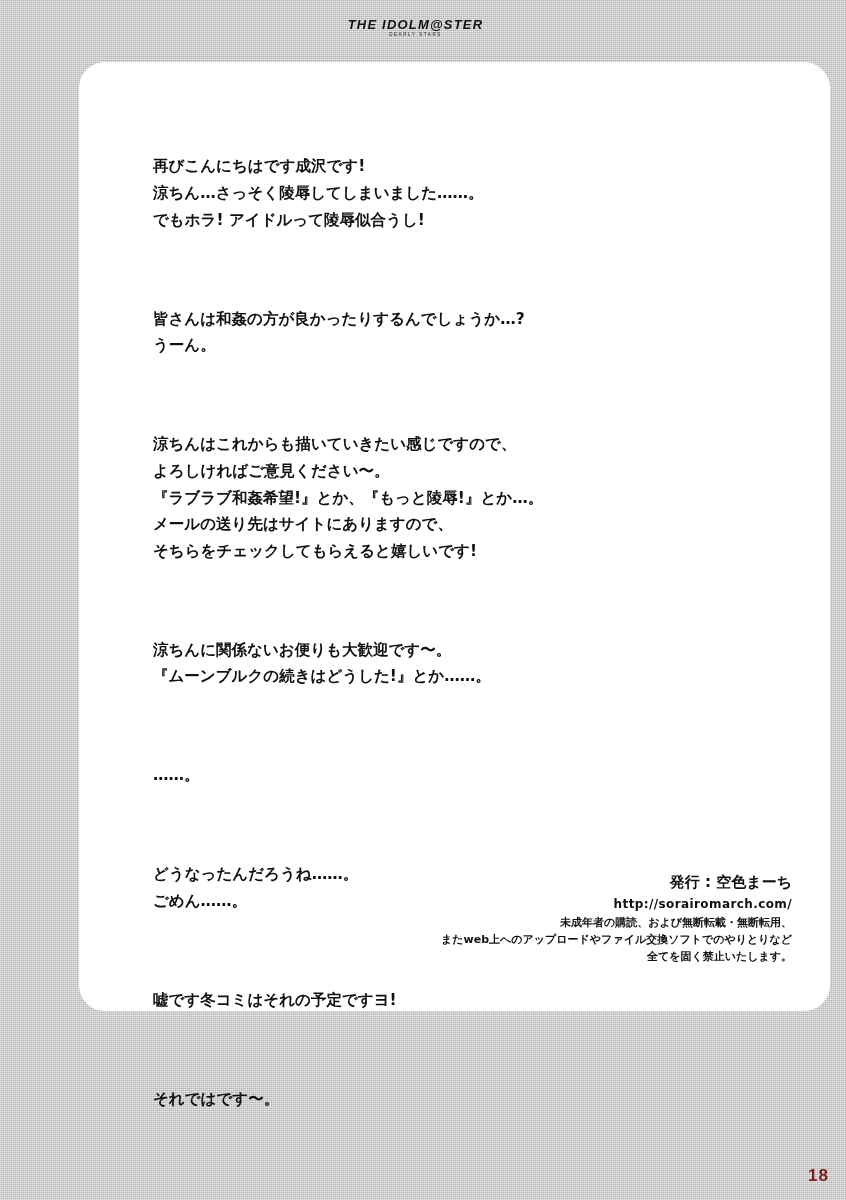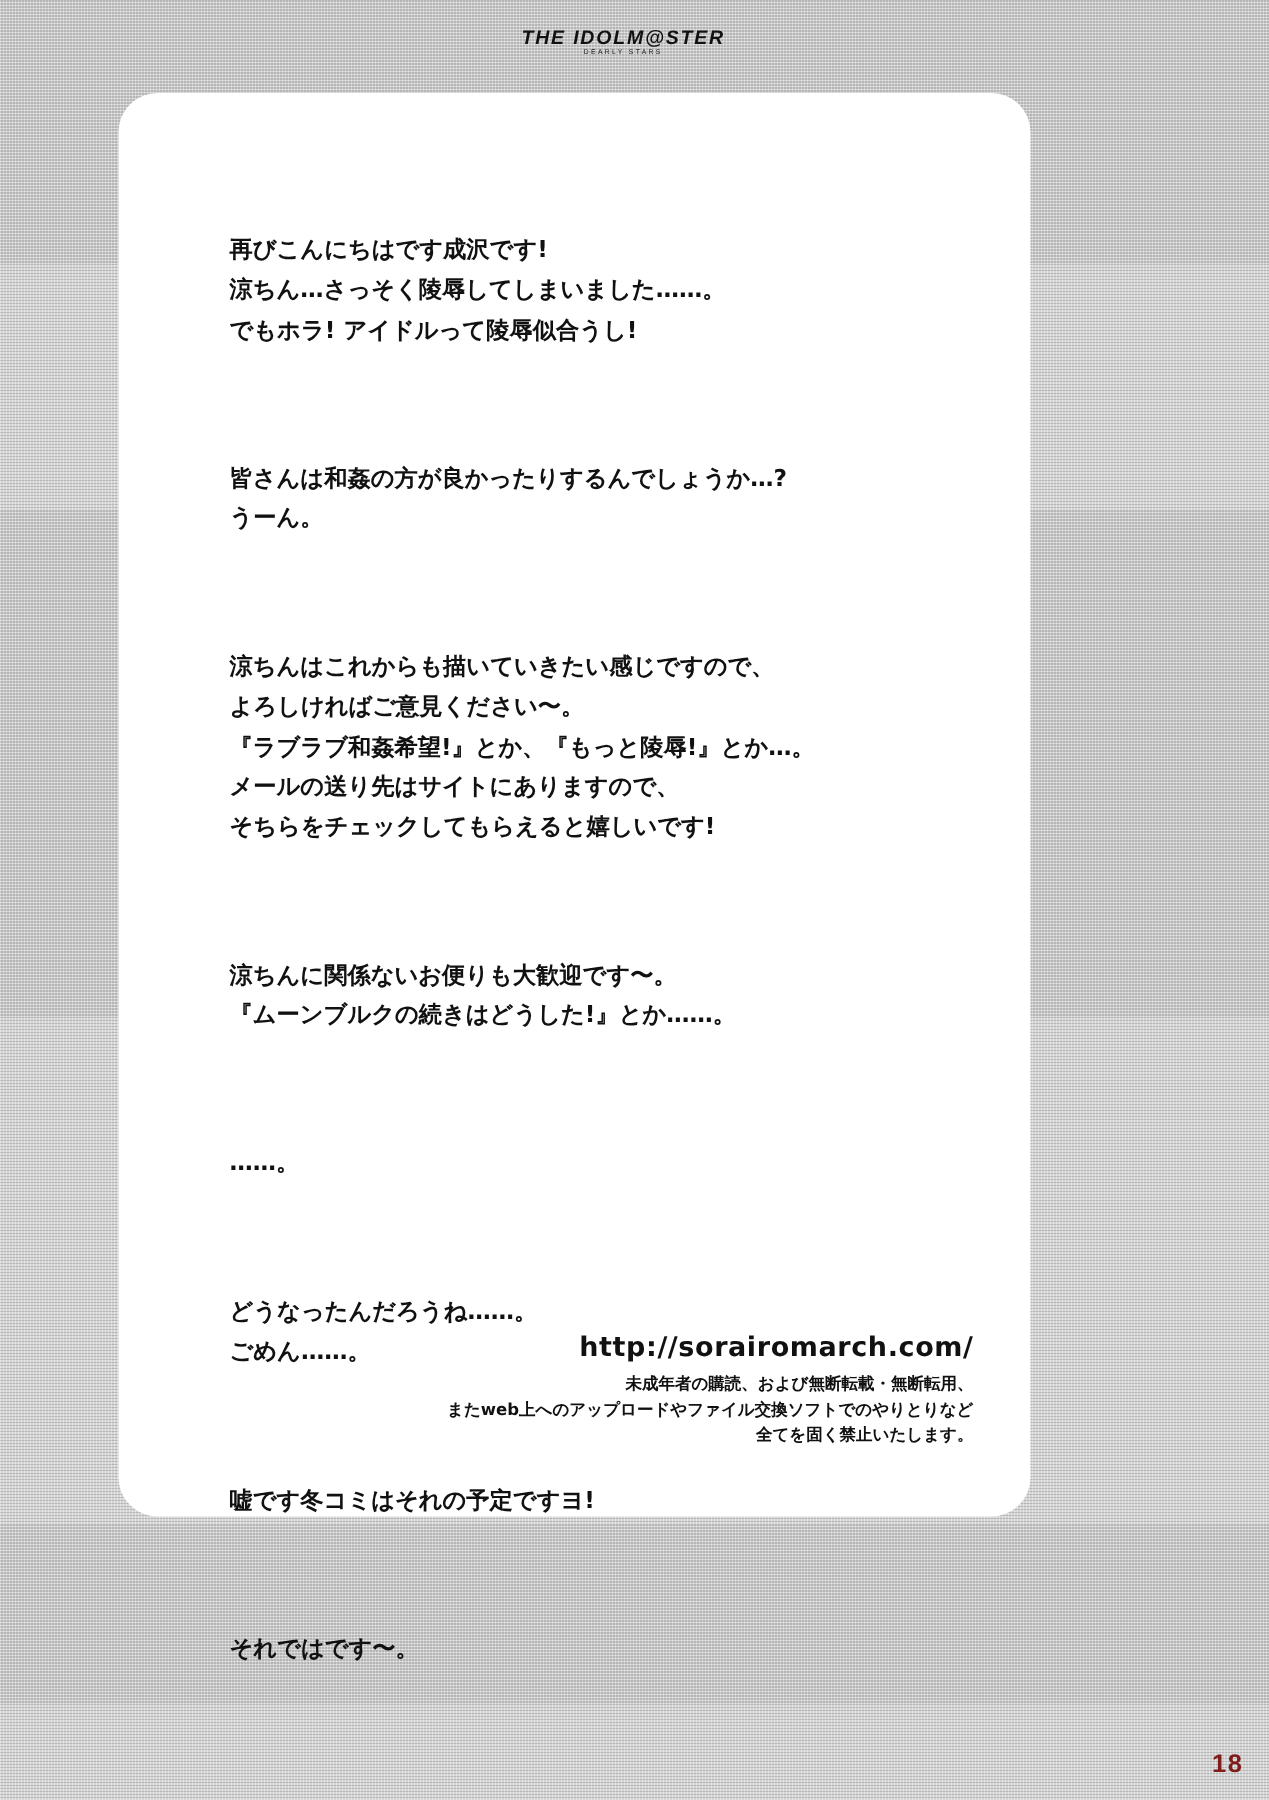--- a/index.html
+++ b/index.html
@@ -49,21 +49,21 @@
     letter-spacing: 1.6px;
     color: #222;
     margin-top: 2px;
     line-height: 1;
   }
 
   .sheet {
     position: absolute;
     left: 79px;
     top: 62px;
-    width: 608px;
+    width: 751px;
     height: 949px;
     background: #ffffff;
     border-radius: 26px;
     z-index: 2;
   }
 
   .body-text {
     position: absolute;
     left: 74px;
     top: 38px;
@@ -89,21 +89,21 @@
     color: #111;
     font-family: "DejaVu Sans", sans-serif;
     font-weight: bold;
   }
   .colo-line {
     font-size: 15px;
     line-height: 1.58;
     white-space: pre;
   }
   .colo-url {
-    font-size: 18px;
+    font-size: 12px;
     line-height: 1.58;
     letter-spacing: 0.4px;
     white-space: pre;
   }
   .notice {
     margin-top: 0;
     font-size: 11px;
     line-height: 1.55;
     font-weight: bold;
     white-space: pre;
@@ -147,20 +147,21 @@
     <p class="para">涼ちんに関係ないお便りも大歓迎です〜。
 『ムーンブルクの続きはどうした!』とか……。</p>
     <p class="para">……。</p>
     <p class="para">どうなったんだろうね……。
 ごめん……。</p>
     <p class="para">嘘です冬コミはそれの予定ですヨ!</p>
     <p class="para">それではです〜。</p>
   </div>
 
   <div class="colophon">
+    <div class="colo-line">発行 : 空色まーち</div>
     <div class="colo-url">http://sorairomarch.com/</div>
     <div class="notice">未成年者の購読、および無断転載・無断転用、
 またweb上へのアップロードやファイル交換ソフトでのやりとりなど
 全てを固く禁止いたします。</div>
   </div>
 
 </div>
 
 <div class="page-number">18</div>
 

